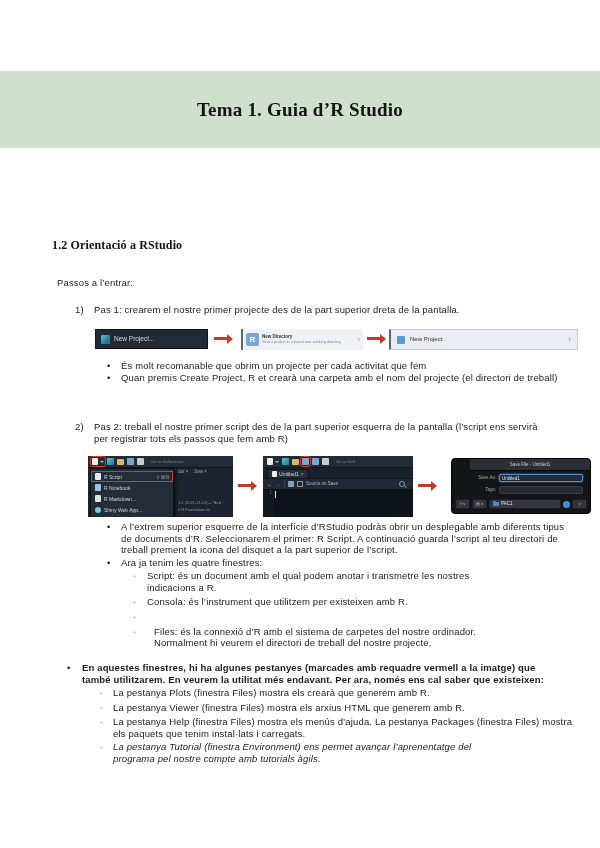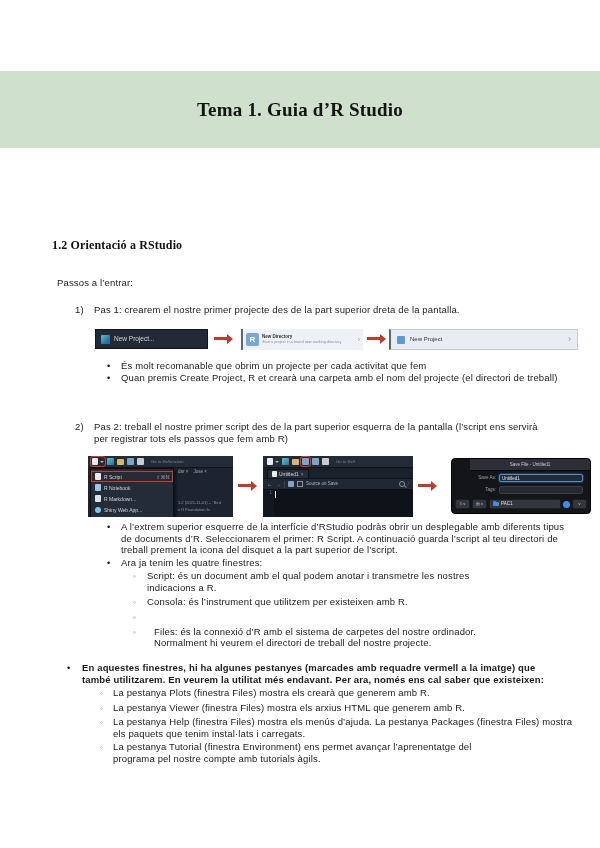--- a/index.html
+++ b/index.html
@@ -308,18 +308,18 @@
       <div class="row" style="margin-bottom:2px;">
         <span class="mk circ" style="width:13px;">◦</span>
         <span class="tx">La pestanya Viewer (finestra Files) mostra els arxius HTML que generem amb R.</span>
       </div>
       <div class="row" style="margin-bottom:2px;">
         <span class="mk circ" style="width:13px;">◦</span>
         <span class="tx" style="max-width:462px;">La pestanya Help (finestra Files) mostra els menús d’ajuda. La pestanya Packages (finestra Files) mostra els paquets que tenim instal·lats i carregats.</span>
       </div>
       <div class="row">
         <span class="mk circ" style="width:13px;">◦</span>
-        <span class="tx" style="max-width:400px;">La pestanya Tutorial (finestra Environment) ens permet avançar l’aprenentatge del programa pel nostre compte amb tutorials àgils.</span>
+        <span class="tx" style="max-width:400px;font-style:italic;">La pestanya Tutorial (finestra Environment) ens permet avançar l’aprenentatge del programa pel nostre compte amb tutorials àgils.</span>
       </div>
     </div>
   </div>
 
 </div>
 
 </body></html>

